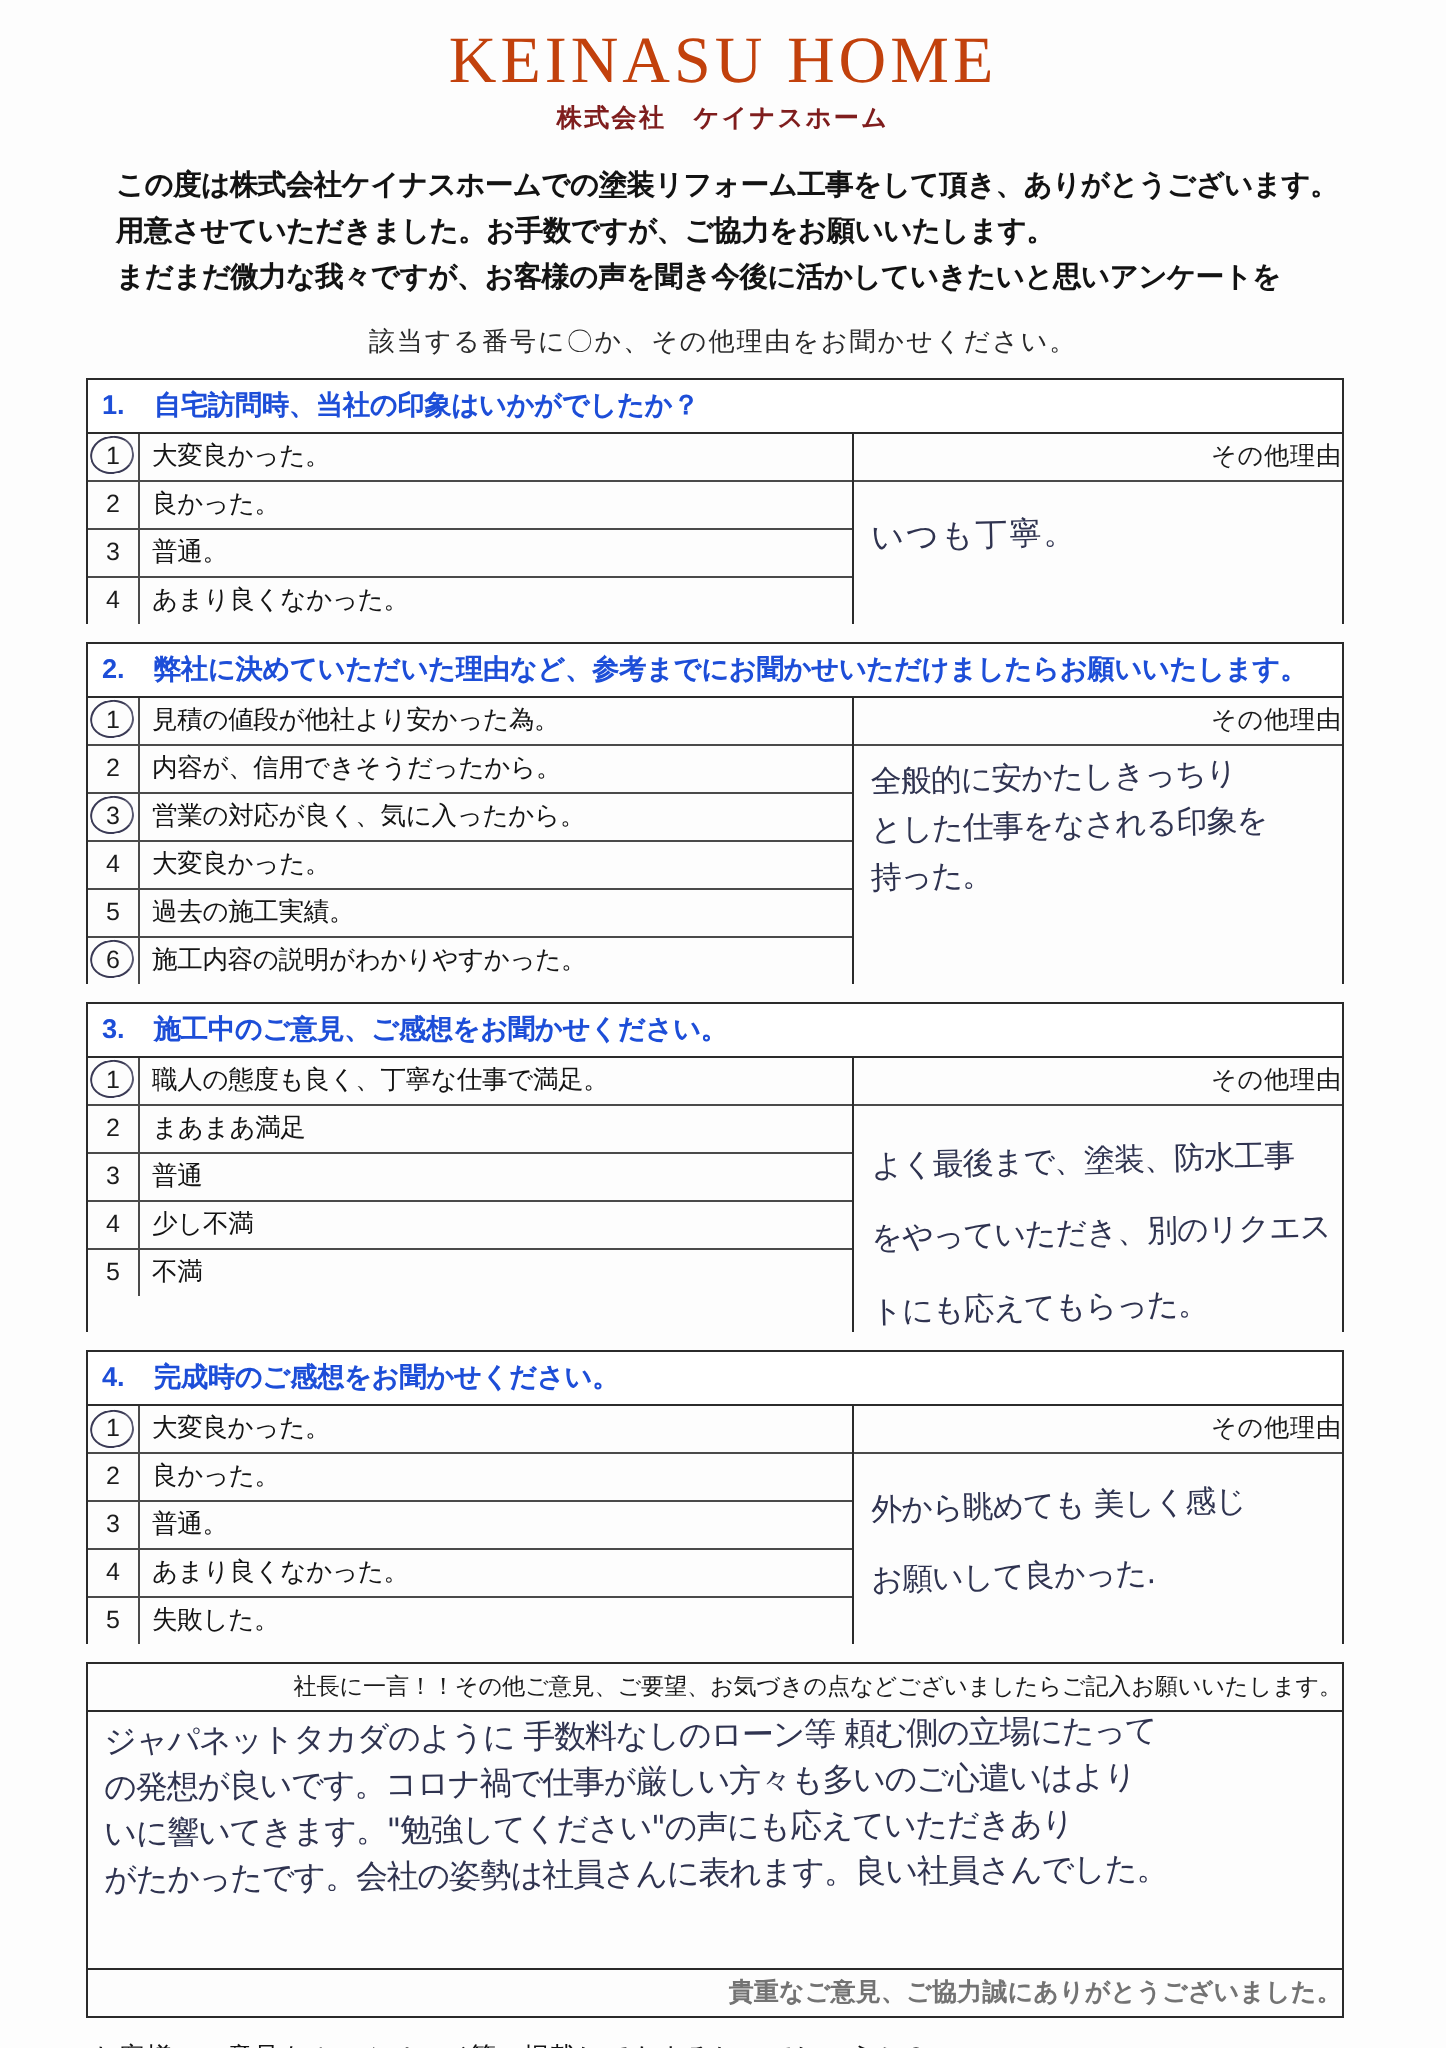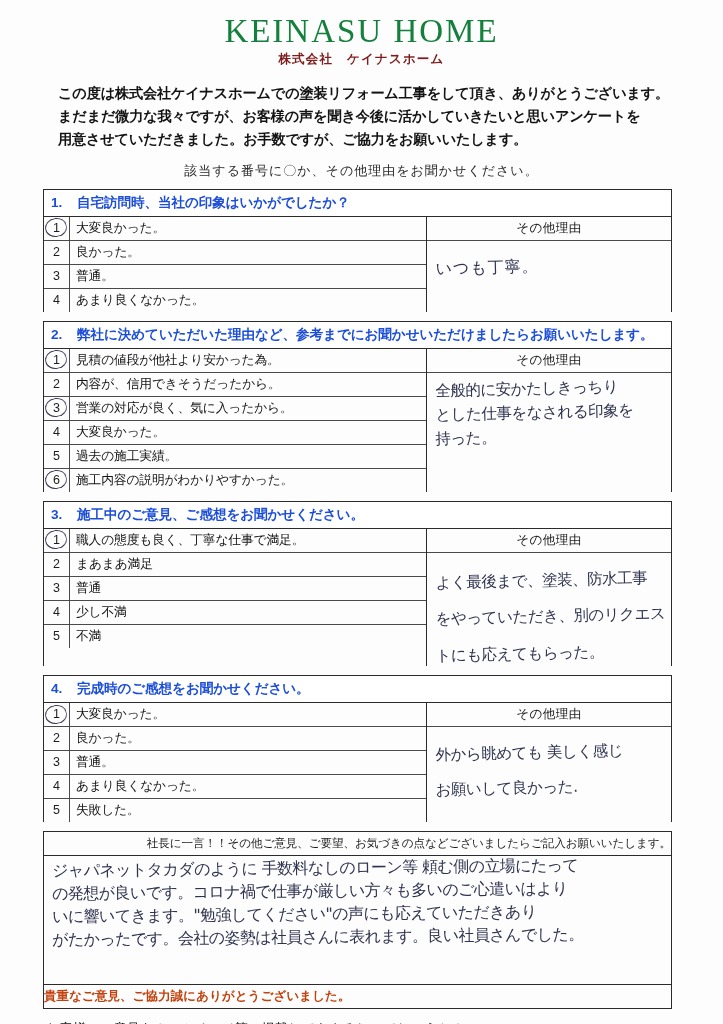--- a/index.html
+++ b/index.html
@@ -25,21 +25,21 @@
   
   .hdr {
     text-align: center;
     padding-top: 14px;
   }
   .brand-en {
     font-family: "Liberation Serif", "DejaVu Serif", serif;
     font-size: 33px;
     letter-spacing: 2px;
     font-weight: 400;
-    color: #15803d;
+    color: #c2410c;
     line-height: 1.05;
   }
   .brand-jp {
     font-family: "DejaVu Sans", sans-serif;
     font-size: 12.5px;
     font-weight: bold;
     letter-spacing: 1.2px;
     color: #7f1d1d;
     margin-top: 2px;
     text-align: center;
@@ -121,21 +121,21 @@
     border-right-color: rgba(58,58,85,.85);
   }
 
   .reason {
     flex: 1;
     position: relative;
     display: flex;
     flex-direction: column;
   }
   .reason-label {
-    text-align: center;
+    text-align: right;
     font-size: 12.6px;
     color: #1a1a1a;
     height: 23px;
     line-height: 23px;
     border-bottom: 1.1px solid #4a4a4a;
     letter-spacing: 0.4px;
   }
   .reason-ink {
     flex: 1;
     position: relative;
@@ -181,25 +181,25 @@
     font-size: 16px;
     line-height: 1.42;
     letter-spacing: -0.6px;
     display: block;
     transform: rotate(-0.6deg);
     transform-origin: left top;
     white-space: nowrap;
   }
   .thanks {
     border-top: 1.3px solid #2b2b2b;
-    text-align: left;
+    text-align: right;
     font-size: 12.4px;
     font-weight: bold;
     padding: 3px 0 3px;
-    color: #c2410c;
+    color: #737373;
     letter-spacing: 0.2px;
   }
 
   
   .consent {
     margin: 11px 0 0 46px;
     font-size: 13.4px;
     color: #131313;
     letter-spacing: -0.1px;
   }
@@ -209,22 +209,22 @@
 
 <div id="page">
 
   <div class="hdr">
     <div class="brand-en">KEINASU HOME</div>
     <div class="brand-jp">株式会社　ケイナスホーム</div>
   </div>
 
   <div class="intro">
     <div>この度は株式会社ケイナスホームでの塗装リフォーム工事をして頂き、ありがとうございます。</div>
+    <div>用意させていただきました。お手数ですが、ご協力をお願いいたします。</div>
     <div>まだまだ微力な我々ですが、お客様の声を聞き今後に活かしていきたいと思いアンケートを</div>
-    <div>用意させていただきました。お手数ですが、ご協力をお願いいたします。</div>
   </div>
   <div class="instruct">該当する番号に〇か、その他理由をお聞かせください。</div>
 
   <div class="gap"></div>
   <div class="qblock">
     <div class="qtitle">
       <span class="num">1.</span><span>自宅訪問時、当社の印象はいかがでしたか？</span>
     </div>
     <div class="qbody">
       <div class="opts">

